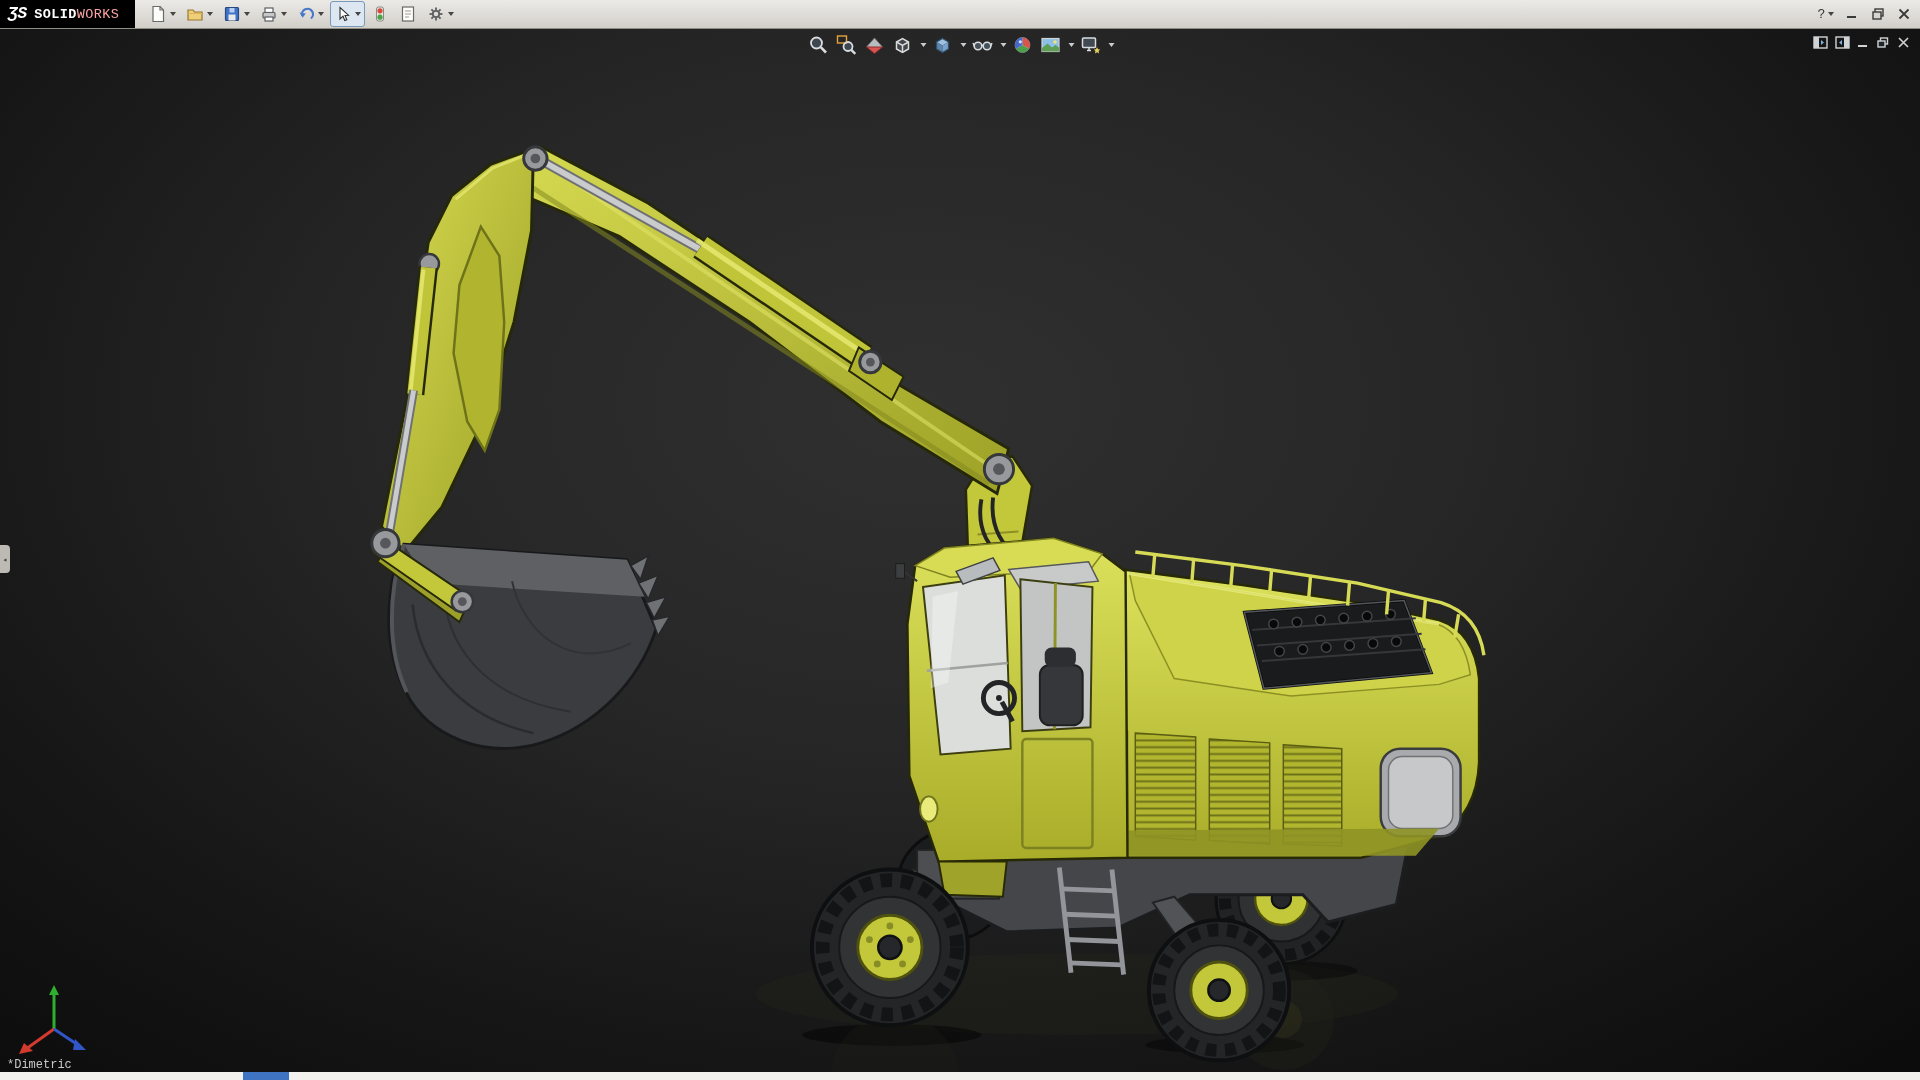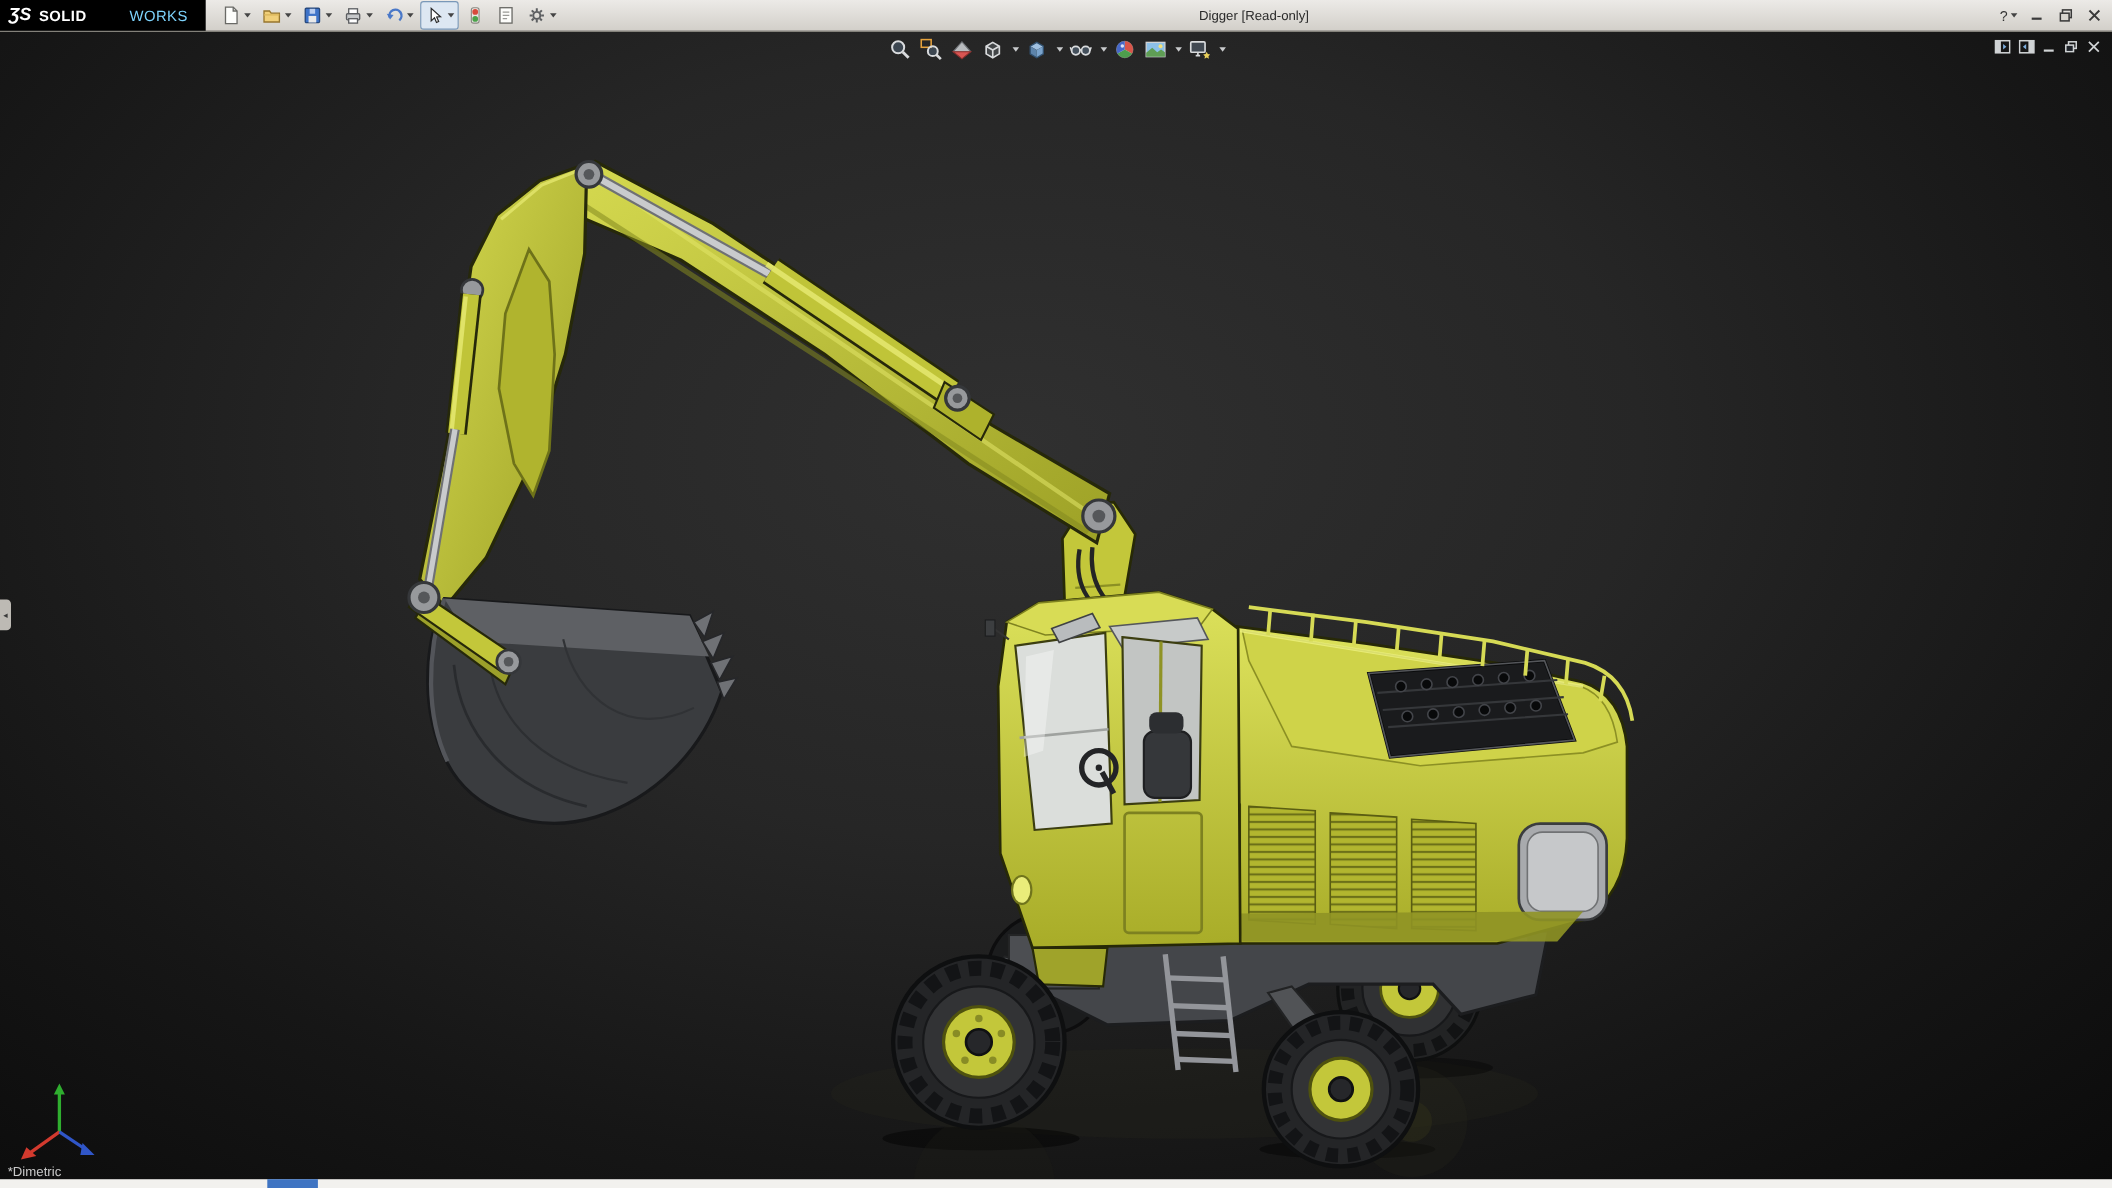--- a/index.html
+++ b/index.html
@@ -1,27 +1,27 @@
 <!DOCTYPE html>
 <html><head>
 <meta charset="utf-8">
 <style>
   html,body{margin:0;padding:0;background:#000;}
   .screen{position:relative;width:1920px;height:1080px;overflow:hidden;
-          font-family:Liberation Sans, sans-serif;}
+          font-family:Liberation Mono, monospace;}
 
   
   .titlebar{position:absolute;top:0;left:0;right:0;height:28px;
     background:linear-gradient(#eceae7,#d2cfc9);border-bottom:1px solid #8f8d86;
     display:flex;align-items:center;z-index:20;}
   .logo{height:28px;background:#000;display:flex;align-items:center;padding:0 16px 0 8px;gap:7px;flex:0 0 auto;}
   .logo-mark{color:#fff;font-weight:bold;font-style:italic;font-size:16px;line-height:1;}
   .logo-text{font-size:13.5px;color:#fff;letter-spacing:.4px;white-space:nowrap;}
   .logo-text b{font-weight:bold;margin-top:20px;}
-  .logo-text .lt{font-weight:normal;color:#7dd3fc;margin-left:39px;}
+  .logo-text .lt{font-weight:normal;color:#fca5a5;}
   .main-toolbar{display:flex;align-items:center;padding-left:10px;gap:2px;}
   .tb-group{display:flex;align-items:center;height:24px;padding:0 3px;border-radius:3px;border:1px solid transparent;}
   .tb-group.active{border:1px solid #7a98b8;background:#dde7f2;}
   .dd{width:0;height:0;border-left:3.5px solid transparent;border-right:3.5px solid transparent;
       border-top:4px solid #444;margin-left:3px;}
   .dd.light{border-top-color:#c9cbcd;}
   .win-title{position:absolute;left:360px;right:0;top:0;height:28px;line-height:28px;text-align:center;
       font-size:12px;color:#2b2b2b;pointer-events:none;}
   .title-controls{position:absolute;right:4px;top:0;height:28px;display:flex;align-items:center;gap:2px;z-index:21;}
   .tbtn{min-width:24px;height:22px;display:flex;align-items:center;justify-content:center;
@@ -128,21 +128,20 @@
               <path d="M4.4,4.4 L6.2,6.2"></path>
               <path d="M11.8,11.8 L13.6,13.6"></path>
               <path d="M13.6,4.4 L11.8,6.2"></path>
               <path d="M6.2,11.8 L4.4,13.6"></path>
             </g>
           </svg>
         <span class="dd"></span>
       </div>
     </div>
 
-    <div class="win-title">Digger [Read-only]</div>
 
     <div class="title-controls">
       <div class="tbtn">
           <span>?</span>
           <span class="dd"></span>
         </div>
       <div class="tbtn">
           <svg width="12" height="12">
             <rect x="1" y="8" width="9" height="2" fill="#3a3a3a"></rect>
           </svg>

